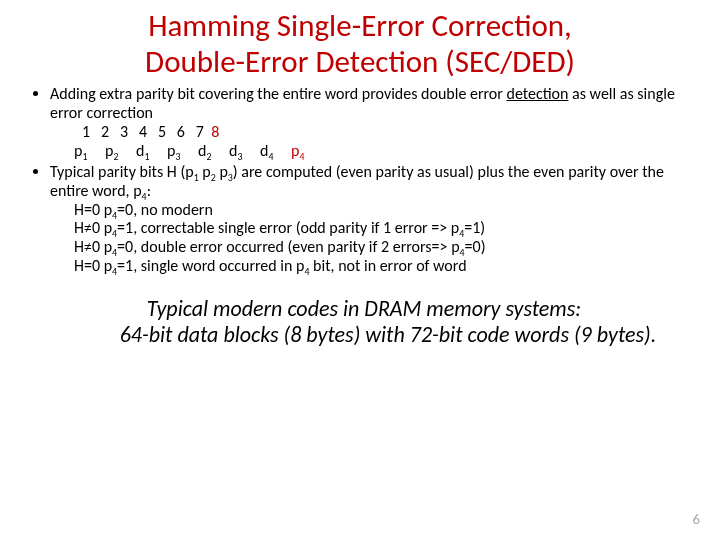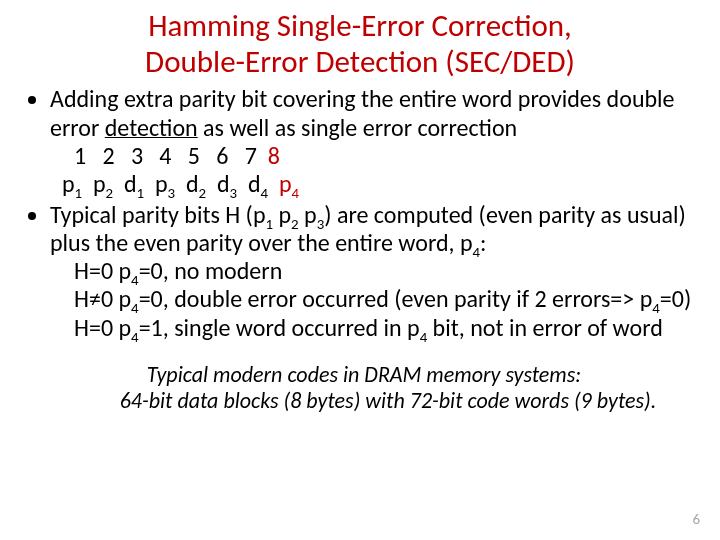--- a/index.html
+++ b/index.html
@@ -21,39 +21,39 @@
   .title {
     text-align: center;
     color: #c00000;
     font-size: 31px;
     line-height: 1.15;
     padding-top: 8px;
     font-weight: 400;
   }
   .body {
     padding: 6px 28px 0 28px;
-    font-size: 24px;
+    font-size: 16px;
     line-height: 1.18;
   }
   ul.main {
     margin: 0;
     padding-left: 22px;
   }
   ul.main > li {
     margin-bottom: 2px;
   }
   .indent2 {
     margin-left: 24px;
   }
   .posrow {
-    margin-left: 24px;
+    margin-left: 32px;
     white-space: pre;
   }
   .labrow {
-    margin-left: 12px;
+    margin-left: 24px;
   }
   .labrow .cell {
     display: inline-block;
     width: 31px;
   }
   .labrow .cell8 {
     display: inline-block;
   }
   sub {
     font-size: 0.62em;
@@ -96,20 +96,21 @@
         <div class="posrow"><span>1</span>   <span>2</span>   <span>3</span>   <span>4</span>   <span>5</span>   <span>6</span>   <span>7</span>  <span class="red">8</span></div>
 
         <div class="labrow"><span class="cell"><span>p</span><sub>1</sub></span><span class="cell"><span>p</span><sub>2</sub></span><span class="cell"><span>d</span><sub>1</sub></span><span class="cell"><span>p</span><sub>3</sub></span><span class="cell"><span>d</span><sub>2</sub></span><span class="cell"><span>d</span><sub>3</sub></span><span class="cell"><span>d</span><sub>4</sub></span><span class="cell8 red"><span>p</span><sub>4</sub></span></div>
       </li>
 
       <li>
         <span><span>Typical parity bits H (p</span><sub>1</sub><span>  p</span><sub>2</sub><span> p</span><sub>3</sub><span>) are computed (even parity as usual) plus the even parity over the entire word, p</span><sub>4</sub><span>:</span></span>
 
         <div class="indent2"><span>H=0 p</span><sub>4</sub><span>=0, no modern</span></div>
 
+        <div class="indent2"><span>H≠0 p</span><sub>4</sub><span>=1, correctable single error (odd parity if 1 error =&gt; p</span><sub>4</sub><span>=1)</span></div>
 
         <div class="indent2"><span>H≠0 p</span><sub>4</sub><span>=0, double error occurred (even parity if 2 errors=&gt; p</span><sub>4</sub><span>=0)</span></div>
 
         <div class="indent2"><span>H=0 p</span><sub>4</sub><span>=1, single word occurred in p</span><sub>4</sub><span> bit, not in error of word</span></div>
       </li>
     </ul>
   </div>
 
   <div class="typical">
     <div>Typical modern codes in DRAM memory systems:</div>

